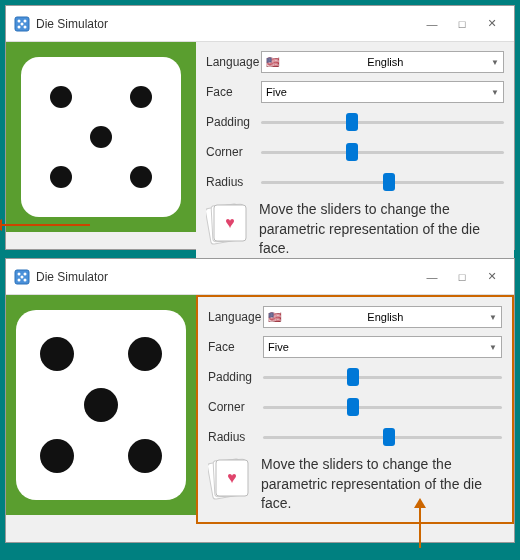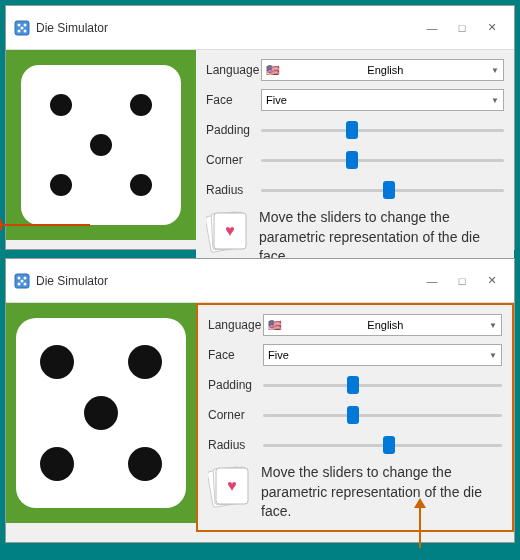--- a/index.html
+++ b/index.html
@@ -69,21 +69,21 @@
 
     
     .window {
       background: #f0f0f0;
       border: 1px solid #999;
       position: relative;
     }
 
     .titlebar {
       background: #fff;
-      height: 44px;
+      height: 36px;
       display: flex;
       align-items: center;
       padding: 0 8px;
       border-bottom: 1px solid #ddd;
     }
 
     .titlebar-icon {
       width: 16px;
       height: 16px;
       margin-right: 6px;

